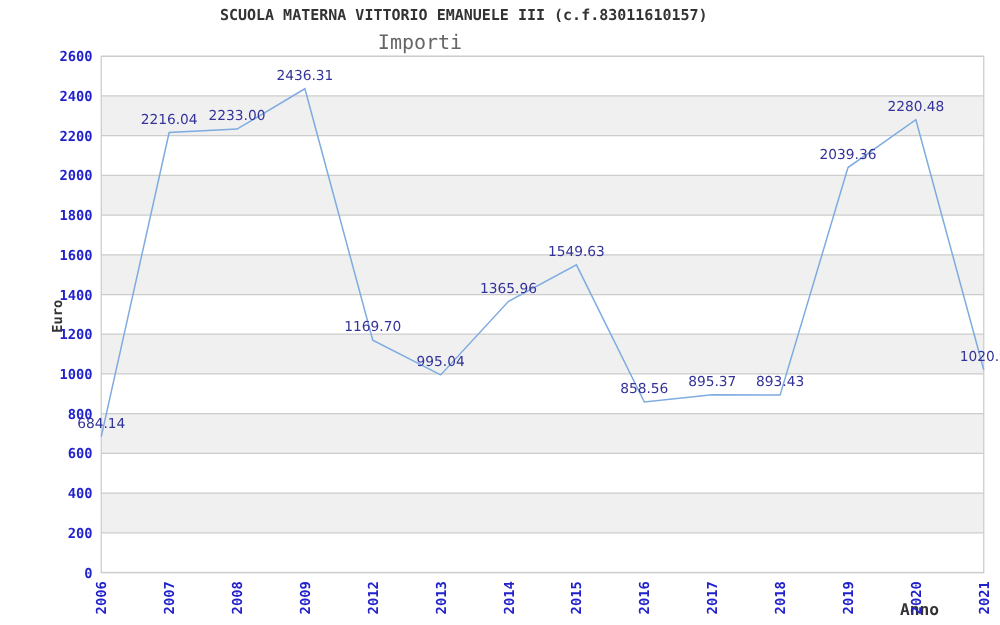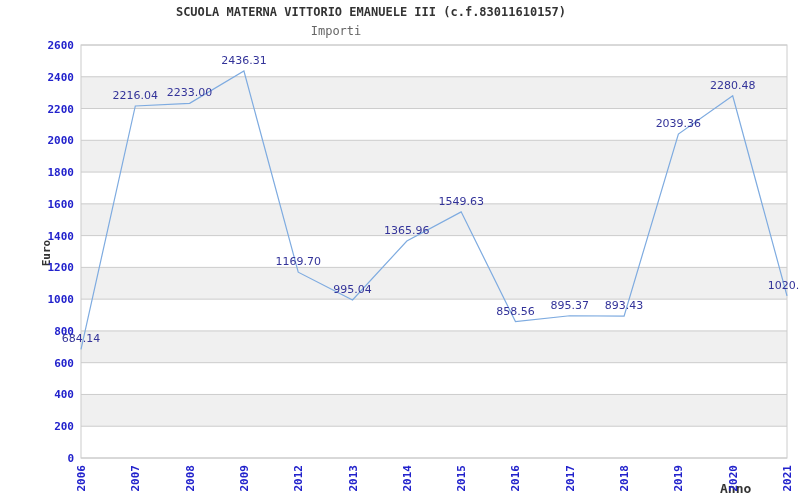--- a/index.html
+++ b/index.html
@@ -9,21 +9,21 @@
     font-family:"DejaVu Sans", sans-serif;
   }
   .chart-title {
     position:absolute; top:5px; left:0; width:742px; text-align:center;
     font-family:"DejaVu Sans Mono", monospace;
     font-weight:bold; font-size:12px; color:#333333; white-space:nowrap;
   }
   .chart-subtitle {
     position:absolute; top:24px; left:0; width:672px; text-align:center;
     font-family:"DejaVu Sans Mono", monospace;
-    font-weight:normal; font-size:12px; color:#666666;
+    font-weight:normal; font-size:16px; color:#666666;
   }
   .ylabel {
     position:absolute; left:46px; top:253px;
     transform:translate(-50%,-50%) rotate(-90deg);
     font-family:"DejaVu Sans Mono", monospace;
     font-weight:bold; font-size:11px; color:#333333; white-space:nowrap;
   }
   .xlabel {
     position:absolute; left:720px; top:481px;
     font-family:"DejaVu Sans Mono", monospace;

